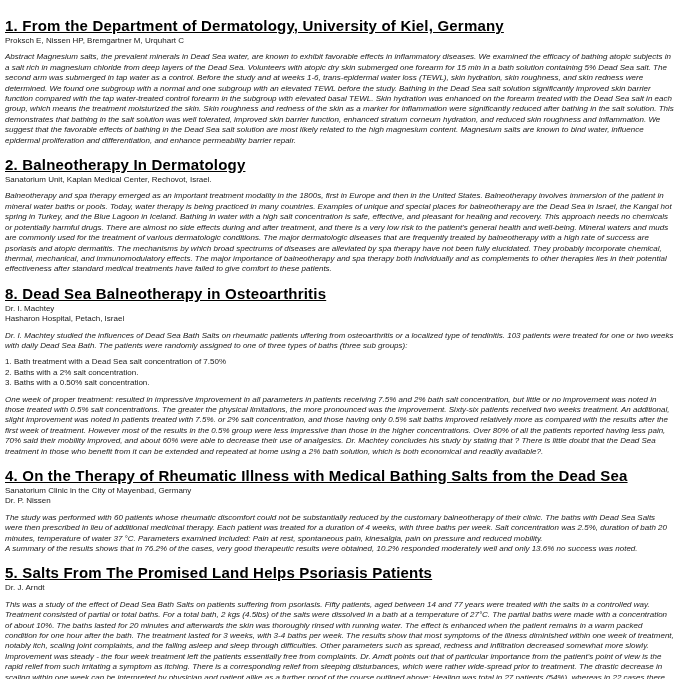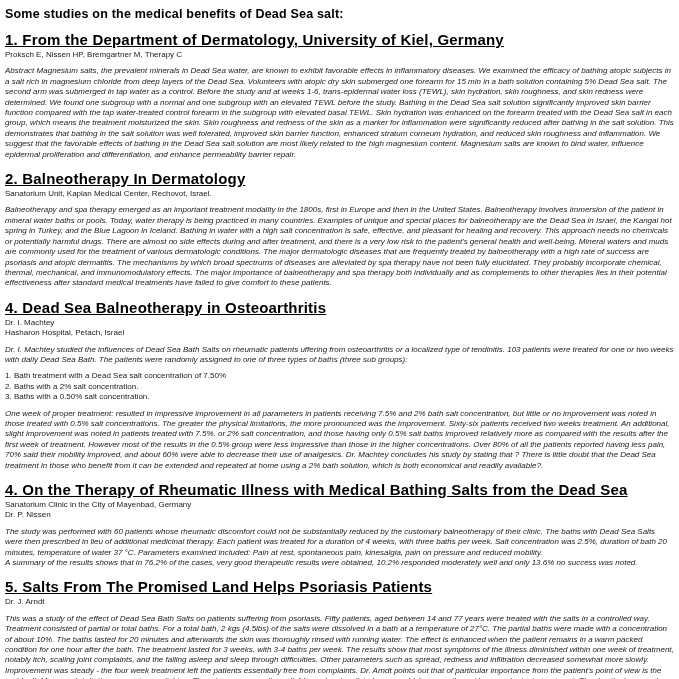--- a/index.html
+++ b/index.html
@@ -47,36 +47,35 @@
     font-size: 8px;
     line-height: 10.4px;
     margin: 0;
   }
 </style>
 </head>
 <body>
 
 <div class="doc">
 
-  <h1 class="title">Some studies on the medical benefits of Dead Sea salt:</h1>
 
   <section>
     <h2 class="hd">1. From the Department of Dermatology, University of Kiel, Germany</h2>
-    <p class="meta">Proksch E, Nissen HP, Bremgartner M, Therapy C</p>
+    <p class="meta">Proksch E, Nissen HP, Bremgartner M, Urquhart C</p>
     <p class="para">Abstract Magnesium salts, the prevalent minerals in Dead Sea water, are known to exhibit favorable effects in inflammatory diseases. We examined the efficacy of bathing atopic subjects in a salt rich in magnesium chloride from deep layers of the Dead Sea. Volunteers with atopic dry skin submerged one forearm for 15 min in a bath solution containing 5% Dead Sea salt. The second arm was submerged in tap water as a control. Before the study and at weeks 1-6, trans-epidermal water loss (TEWL), skin hydration, skin roughness, and skin redness were determined. We found one subgroup with a normal and one subgroup with an elevated TEWL before the study. Bathing in the Dead Sea salt solution significantly improved skin barrier function compared with the tap water-treated control forearm in the subgroup with elevated basal TEWL. Skin hydration was enhanced on the forearm treated with the Dead Sea salt in each group, which means the treatment moisturized the skin. Skin roughness and redness of the skin as a marker for inflammation were significantly reduced after bathing in the salt solution. This demonstrates that bathing in the salt solution was well tolerated, improved skin barrier function, enhanced stratum corneum hydration, and reduced skin roughness and inflammation. We suggest that the favorable effects of bathing in the Dead Sea salt solution are most likely related to the high magnesium content. Magnesium salts are known to bind water, influence epidermal proliferation and differentiation, and enhance permeability barrier repair.</p>
   </section>
 
   <section>
     <h2 class="hd">2. Balneotherapy In Dermatology</h2>
     <p class="meta">Sanatorium Unit, Kaplan Medical Center, Rechovot, Israel.</p>
     <p class="para">Balneotherapy and spa therapy emerged as an important treatment modality in the 1800s, first in Europe and then in the United States. Balneotherapy involves immersion of the patient in mineral water baths or pools. Today, water therapy is being practiced in many countries. Examples of unique and special places for balneotherapy are the Dead Sea in Israel, the Kangal hot spring in Turkey, and the Blue Lagoon in Iceland. Bathing in water with a high salt concentration is safe, effective, and pleasant for healing and recovery. This approach needs no chemicals or potentially harmful drugs. There are almost no side effects during and after treatment, and there is a very low risk to the patient's general health and well-being. Mineral waters and muds are commonly used for the treatment of various dermatologic conditions. The major dermatologic diseases that are frequently treated by balneotherapy with a high rate of success are psoriasis and atopic dermatitis. The mechanisms by which broad spectrums of diseases are alleviated by spa therapy have not been fully elucidated. They probably incorporate chemical, thermal, mechanical, and immunomodulatory effects. The major importance of balneotherapy and spa therapy both individually and as complements to other therapies lies in their potential effectiveness after standard medical treatments have failed to give comfort to these patients.</p>
   </section>
 
   <section>
-    <h2 class="hd">4. Dead Sea Balneotherapy in Osteoarthritis</h2>
+    <h2 class="hd">8. Dead Sea Balneotherapy in Osteoarthritis</h2>
     <p class="meta">Dr. I. Machtey</p>
     <p class="meta">Hasharon Hospital, Petach, Israel</p>
     <p class="para"> Dr. I. Machtey studied the influences of Dead Sea Bath Salts on rheumatic patients uffering from osteoarthritis or a localized type of tendinitis. 103 patients were treated for one or two weeks with daily Dead Sea Bath. The patients were randomly assigned to one of three types of baths (three sub groups):</p>
     <div class="list">
       <p class="li">1. Bath treatment with a Dead Sea salt concentration of 7.50%</p>
       <p class="li">2. Baths with a 2% salt concentration.</p>
       <p class="li">3. Baths with a 0.50% salt concentration.</p>
     </div>
     <p class="para">One week of proper treatment: resulted in impressive improvement in all parameters in patients receiving 7.5% and 2% bath salt concentration, but little or no improvement was noted in those treated with 0.5% salt concentrations. The greater the physical limitations, the more pronounced was the improvement. Sixty-six patients received two weeks treatment. An additional, slight improvement was noted in patients treated with 7.5%. or 2% salt concentration, and those having only 0.5% salt baths improved relatively more as compared with the results after the first week of treatment. However most of the results in the 0.5% group were less impressive than those in the higher concentrations. Over 80% of all the patients reported having less pain, 70% said their mobility improved, and about 60% were able to decrease their use of analgesics. Dr. Machtey concludes his study by stating that ? There is little doubt that the Dead Sea treatment in those who benefit from it can be extended and repeated at home using a 2% bath solution, which is both economical and readily available?.</p>
   </section>

